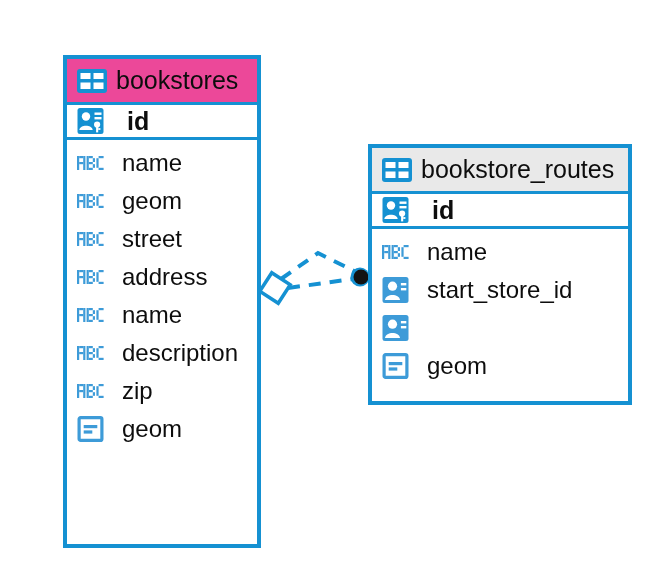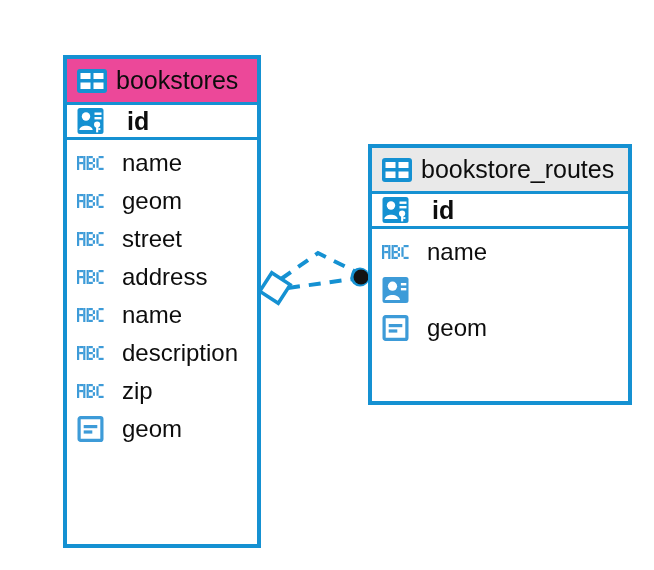--- a/index.html
+++ b/index.html
@@ -356,29 +356,39 @@
             <rect x="15.8" y="9.2" width="2.2" height="3.6"></rect>
               <rect x="11.8" y="12.8" width="4" height="2.2"></rect>
             <rect x="19.4" y="3.2" width="2.2" height="9.6"></rect>
               <rect x="21.6" y="1" width="5" height="2.2"></rect>
             <rect x="21.6" y="12.8" width="5" height="2.2"></rect>
           </g>
         </svg>
         <span class="field-label">name</span>
       </div>
 
-
       <div class="field-row">
         <svg class="icon icon-sq" viewBox="0 0 26 26" xmlns="http://www.w3.org/2000/svg">
           <rect x="0" y="0" width="26" height="26" rx="2.5" fill="#3D9BD8"></rect>
           <circle cx="10" cy="9.2" r="4.6" fill="#ffffff"></circle>
           <path d="M 2.4 23 C 3.4 16.2 16.6 16.2 17.6 23 Z" fill="#ffffff"></path>
           <rect x="18.4" y="6" width="5.4" height="2.4" fill="#ffffff"></rect>
           <rect x="18.4" y="11" width="5.4" height="2.4" fill="#ffffff"></rect>
         </svg>
+        <span class="field-label">start_store_id</span>
+      </div>
+
+      <div class="field-row">
+        <svg class="icon icon-sq" viewBox="0 0 26 26" xmlns="http://www.w3.org/2000/svg">
+          <rect x="0" y="0" width="26" height="26" rx="2.5" fill="#3D9BD8"></rect>
+          <circle cx="10" cy="9.2" r="4.6" fill="#ffffff"></circle>
+          <path d="M 2.4 23 C 3.4 16.2 16.6 16.2 17.6 23 Z" fill="#ffffff"></path>
+          <rect x="18.4" y="6" width="5.4" height="2.4" fill="#ffffff"></rect>
+          <rect x="18.4" y="11" width="5.4" height="2.4" fill="#ffffff"></rect>
+        </svg>
       </div>
 
       <div class="field-row">
         <svg class="icon icon-sq" viewBox="0 0 26 26" xmlns="http://www.w3.org/2000/svg">
           <rect x="1.6" y="1.6" width="22.8" height="22.8" rx="1.5" fill="#ffffff" stroke="#3D9BD8" stroke-width="3.2"></rect>
           <rect x="6.2" y="9" width="13.6" height="3.2" fill="#3D9BD8"></rect>
           <rect x="6.2" y="14.4" width="8.6" height="3.2" fill="#3D9BD8"></rect>
         </svg>
         <span class="field-label">geom</span>
       </div>

